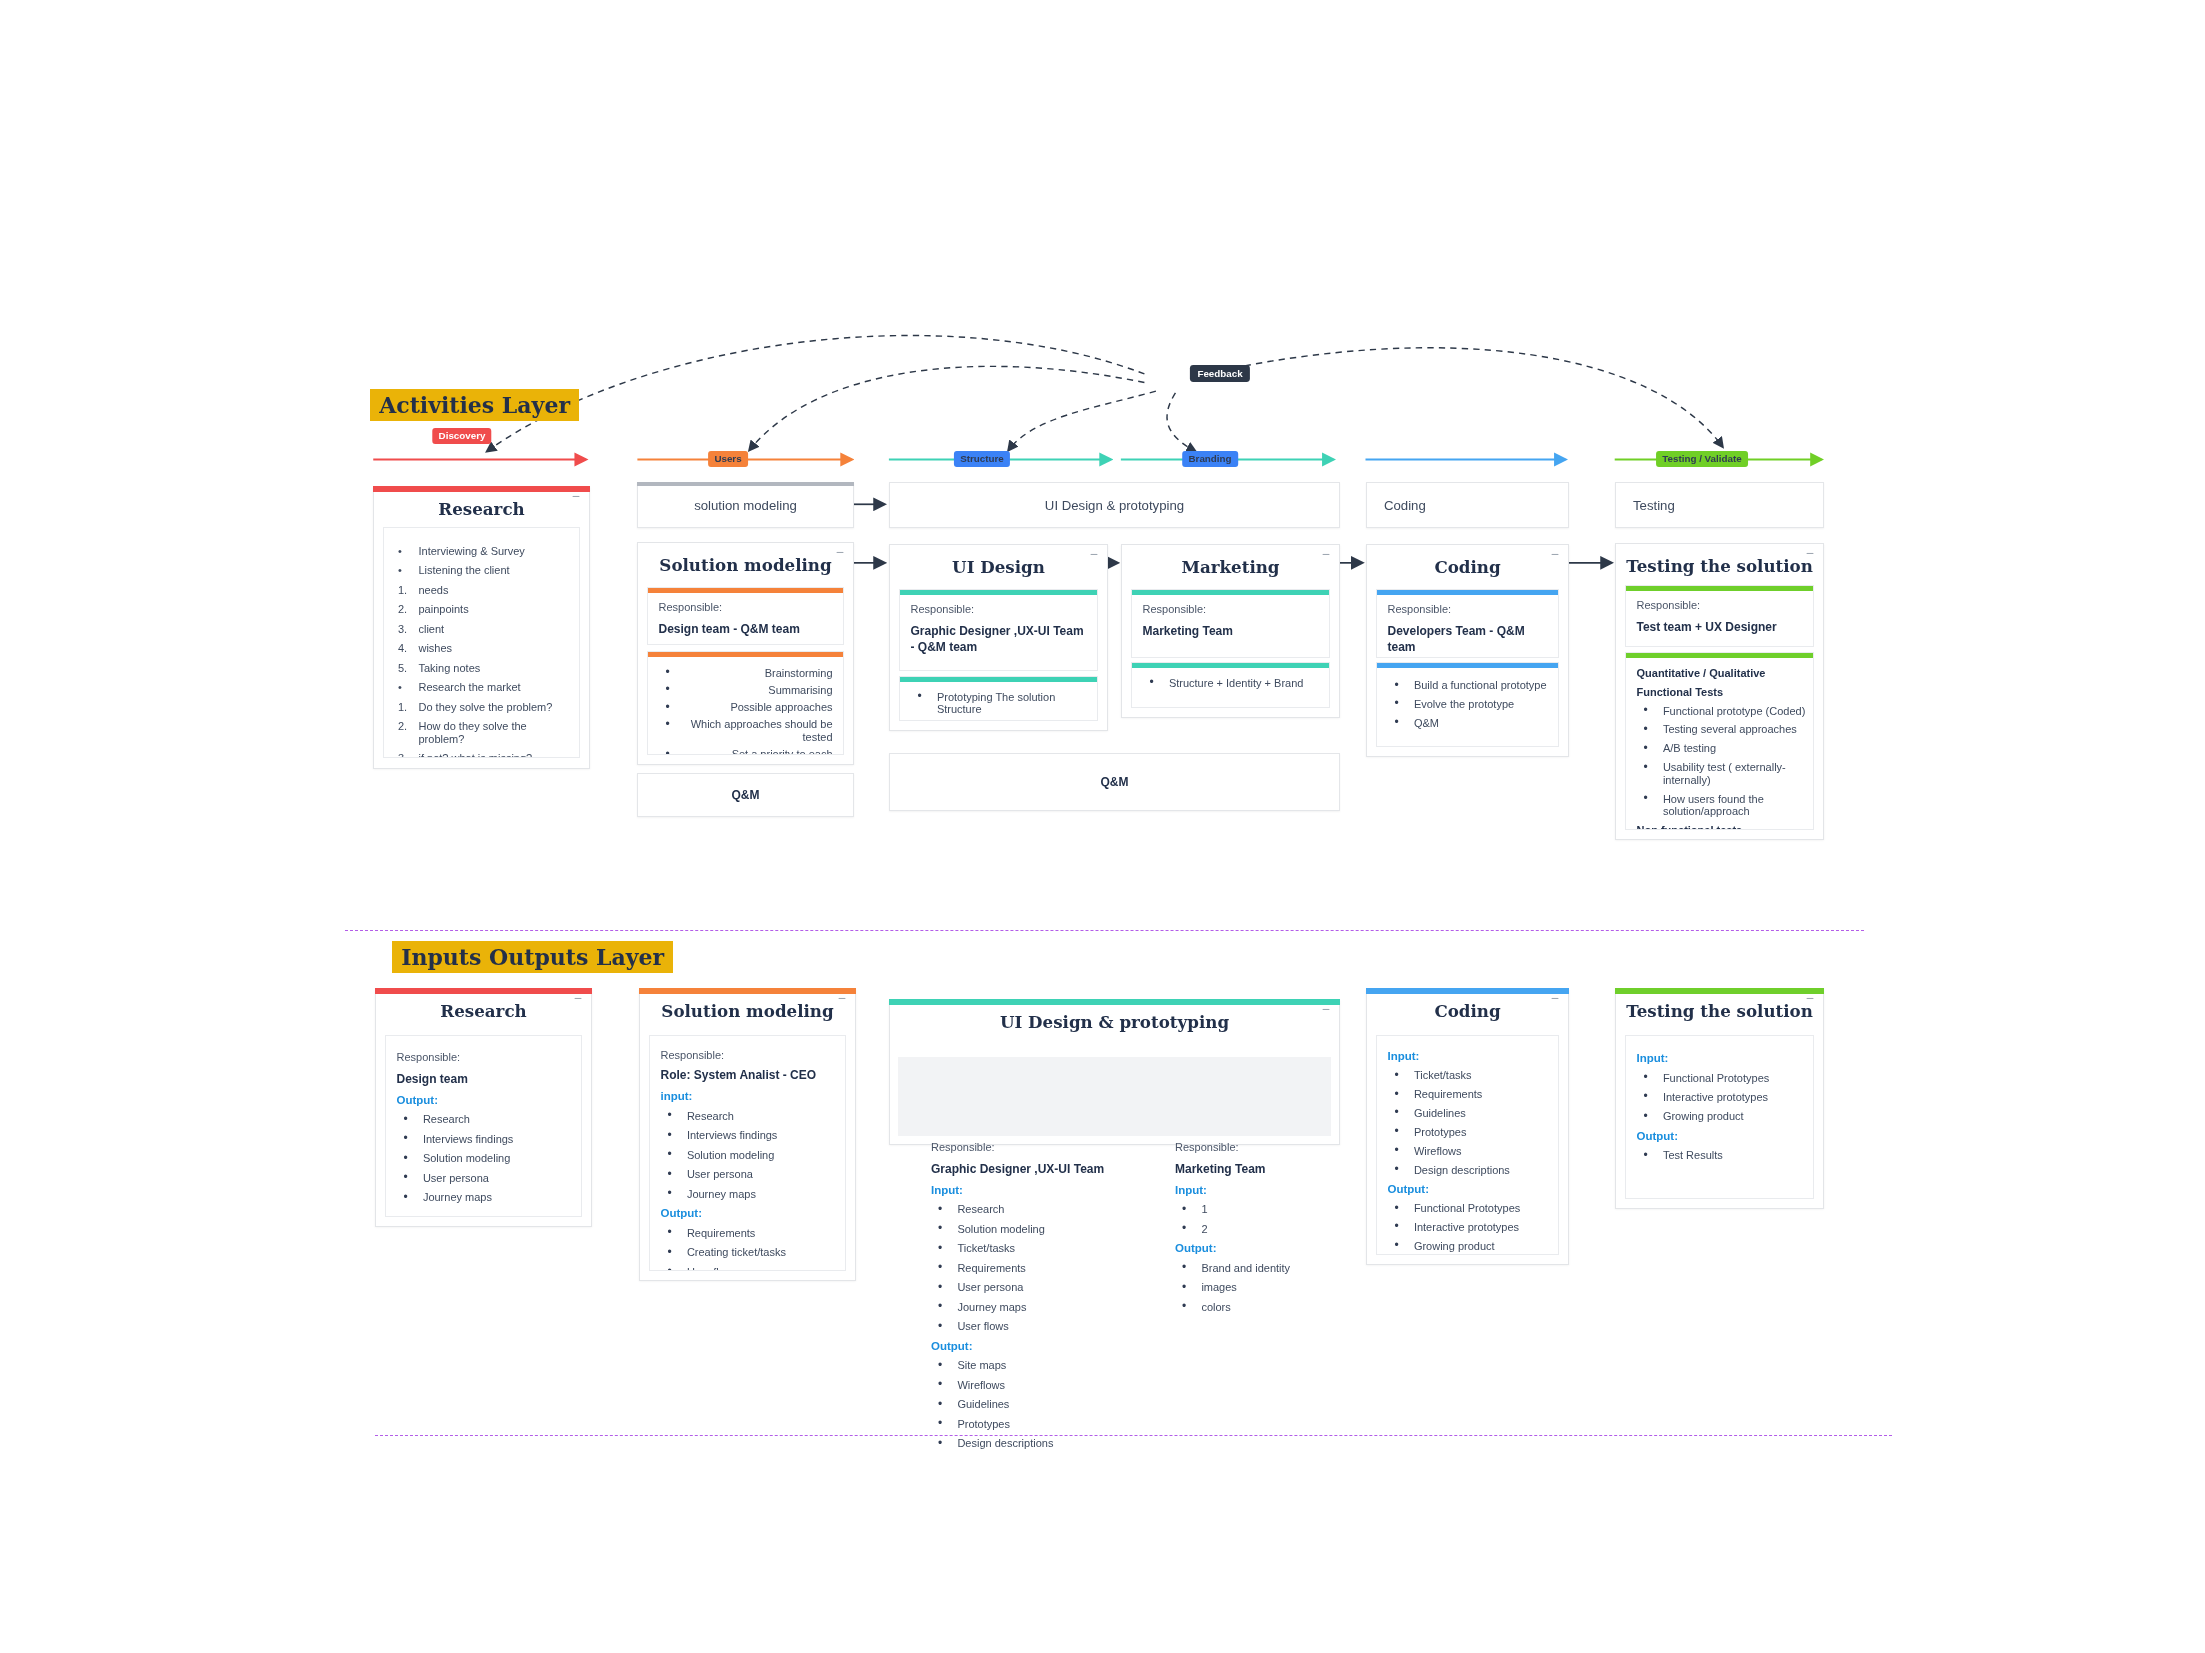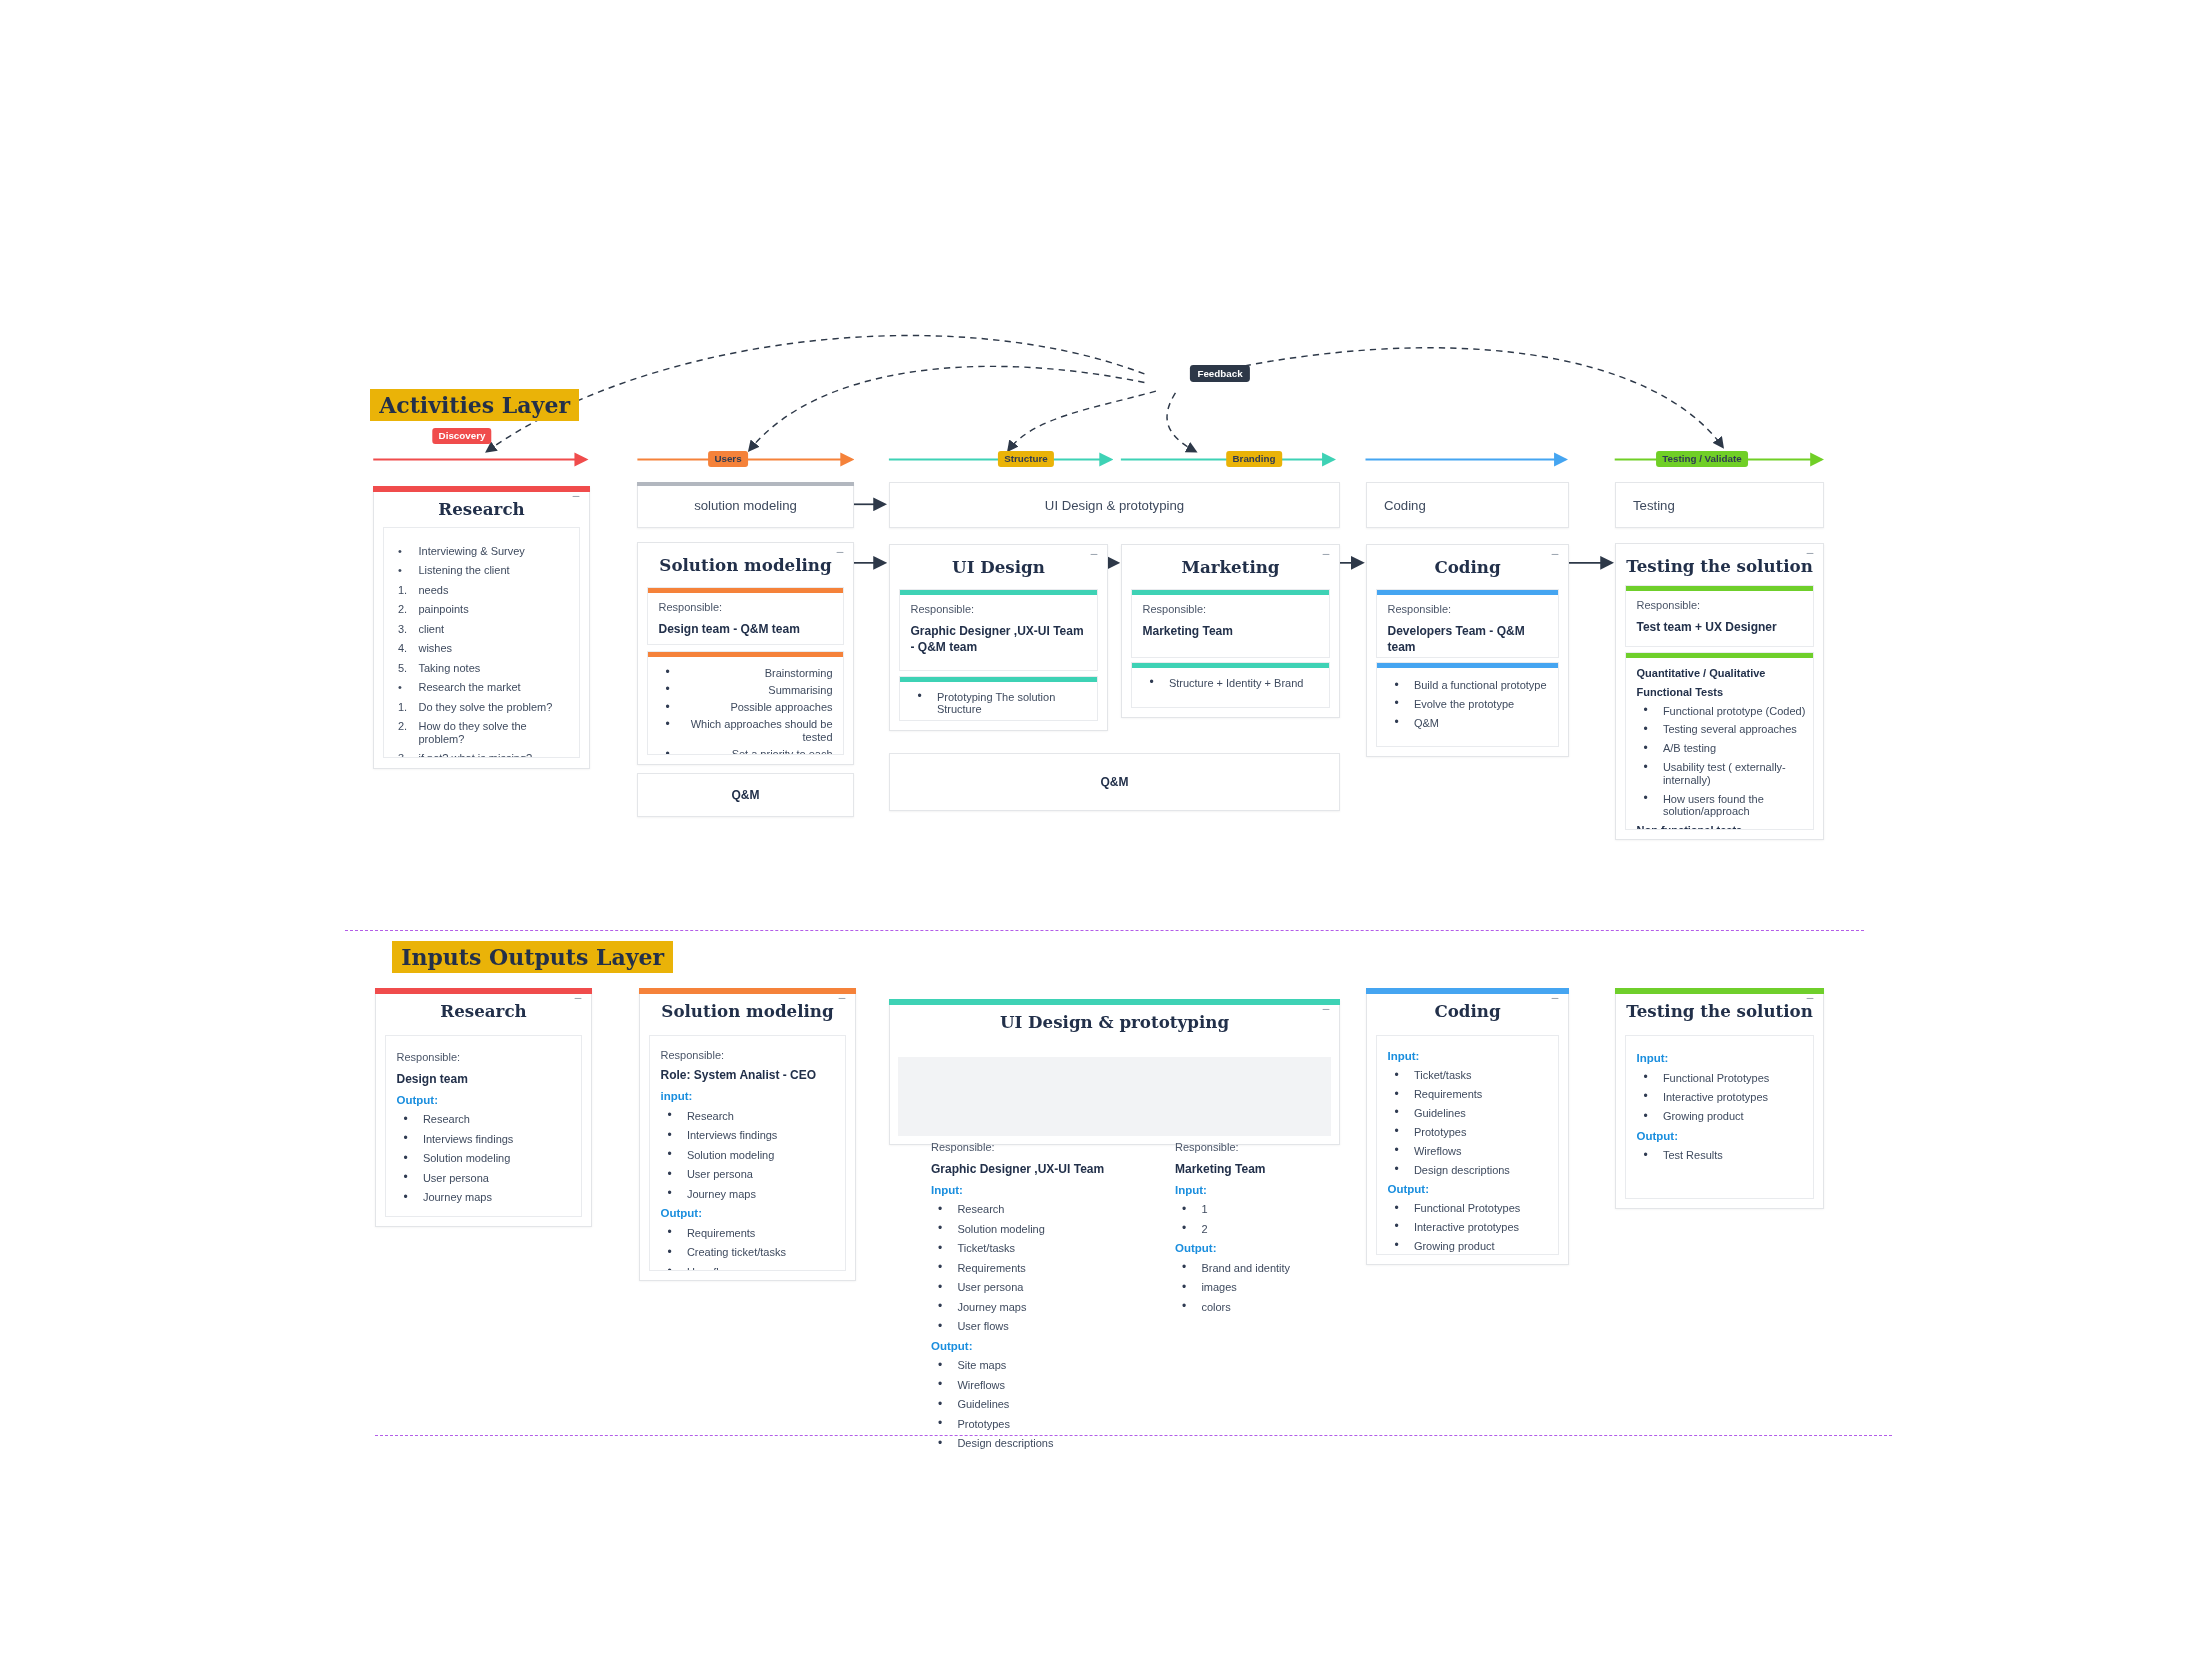--- a/index.html
+++ b/index.html
@@ -8,21 +8,21 @@
   #svglayer{position:absolute;left:0;top:0;z-index:1;}
   .abs{position:absolute;z-index:2;}
   
   .layer-title{font-family:"DejaVu Serif",serif;font-weight:700;font-size:22px;
     color:#233049;background:#eab308;padding:4px 9.2px;line-height:1.1;}
   
   .pill{transform:translateX(-50%);font-size:9.8px;font-weight:700;line-height:11.5px;
     padding:2.3px 6.3px;border-radius:2.9px;color:#2f3b52;white-space:nowrap;}
   .pill.red{background:#f04c4c;color:#ffffff;}
   .pill.orange{background:#f5823a;}
-  .pill.teal{background:#eab308;margin-left:44px;}
+  .pill.teal{background:#3b82f6;}
   .pill.blue{background:#4aacf3;}
   .pill.green{background:#70cf26;}
   .feedback-node{transform:translateX(-50%);background:#2d3848;color:#ffffff;
     font-size:9.8px;font-weight:700;padding:2.9px 7.5px;border-radius:3.4px;white-space:nowrap;}
   
   .strip{background:#fff;border:0.6px solid #e4e6e9;box-shadow:0 0.6px 1.7px rgba(0,0,0,.05);
     font-size:13.2px;color:#3e4a5e;}
   .strip .stxt{position:absolute;left:0;right:0;top:50%;transform:translateY(-50%);text-align:center;}
   .strip.leftal .stxt{text-align:left;padding-left:17px;}
   .strip .graybar{position:absolute;left:-0.6px;right:-0.6px;top:-0.6px;height:4px;background:#b2b7bf;}

